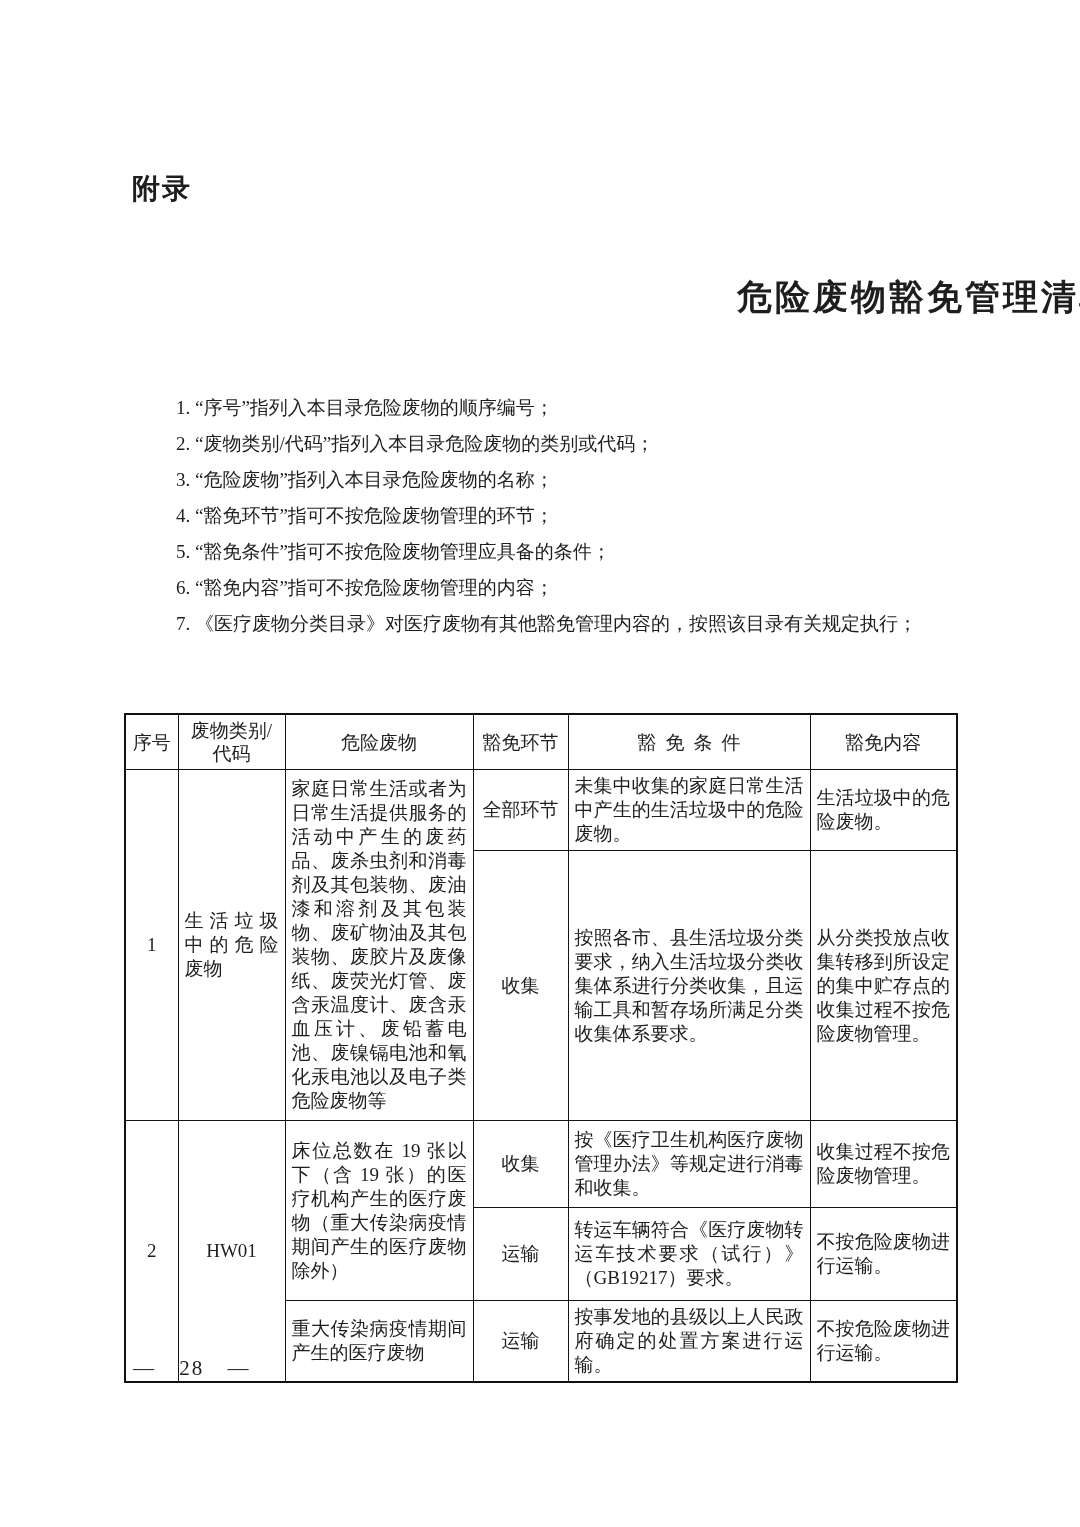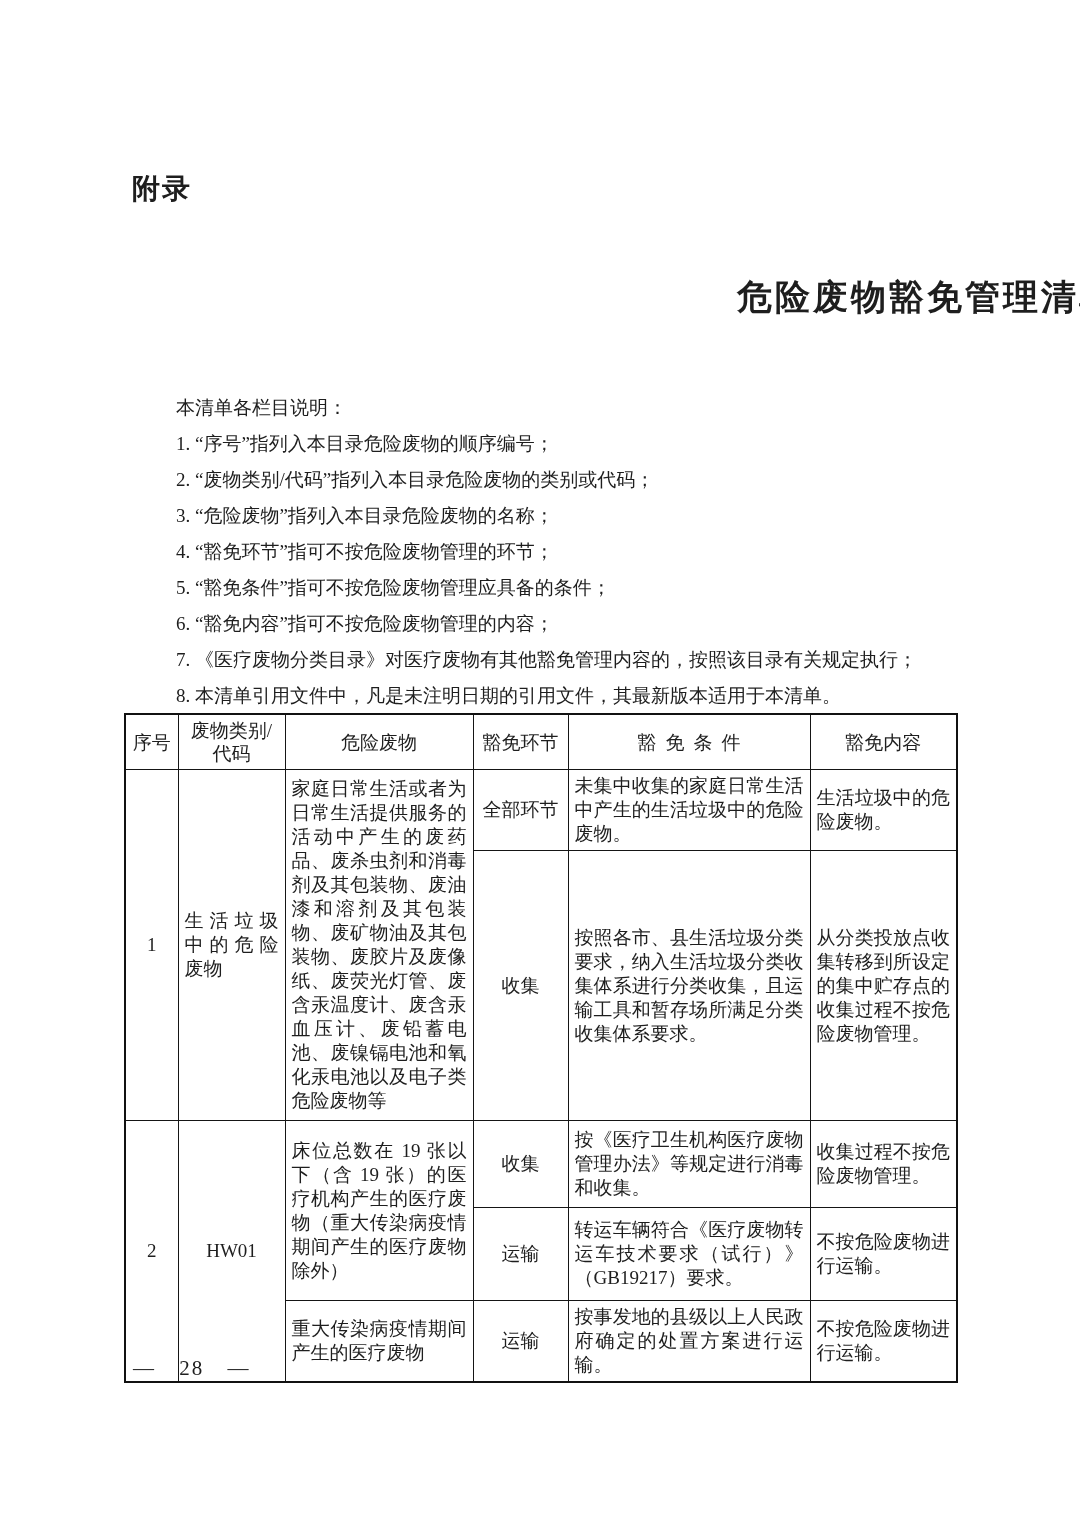--- a/index.html
+++ b/index.html
@@ -83,29 +83,27 @@
 </head>
 <body>
 
 <div class="page">
 
   <div class="appendix">附录</div>
 
   <div class="doc-title">危险废物豁免管理清单</div>
 
   <div class="notes">
-    <div>本清单各栏目说明：</div>
     <div>1. “序号”指列入本目录危险废物的顺序编号；</div>
     <div>2. “废物类别/代码”指列入本目录危险废物的类别或代码；</div>
     <div>3. “危险废物”指列入本目录危险废物的名称；</div>
     <div>4. “豁免环节”指可不按危险废物管理的环节；</div>
     <div>5. “豁免条件”指可不按危险废物管理应具备的条件；</div>
     <div>6. “豁免内容”指可不按危险废物管理的内容；</div>
     <div>7. 《医疗废物分类目录》对医疗废物有其他豁免管理内容的，按照该目录有关规定执行；</div>
-    <div>8. 本清单引用文件中，凡是未注明日期的引用文件，其最新版本适用于本清单。</div>
   </div>
 
   <table class="exemption">
     <colgroup>
       <col style="width:53px">
       <col style="width:107px">
       <col style="width:188px">
       <col style="width:95px">
       <col style="width:242px">
       <col style="width:147px">

